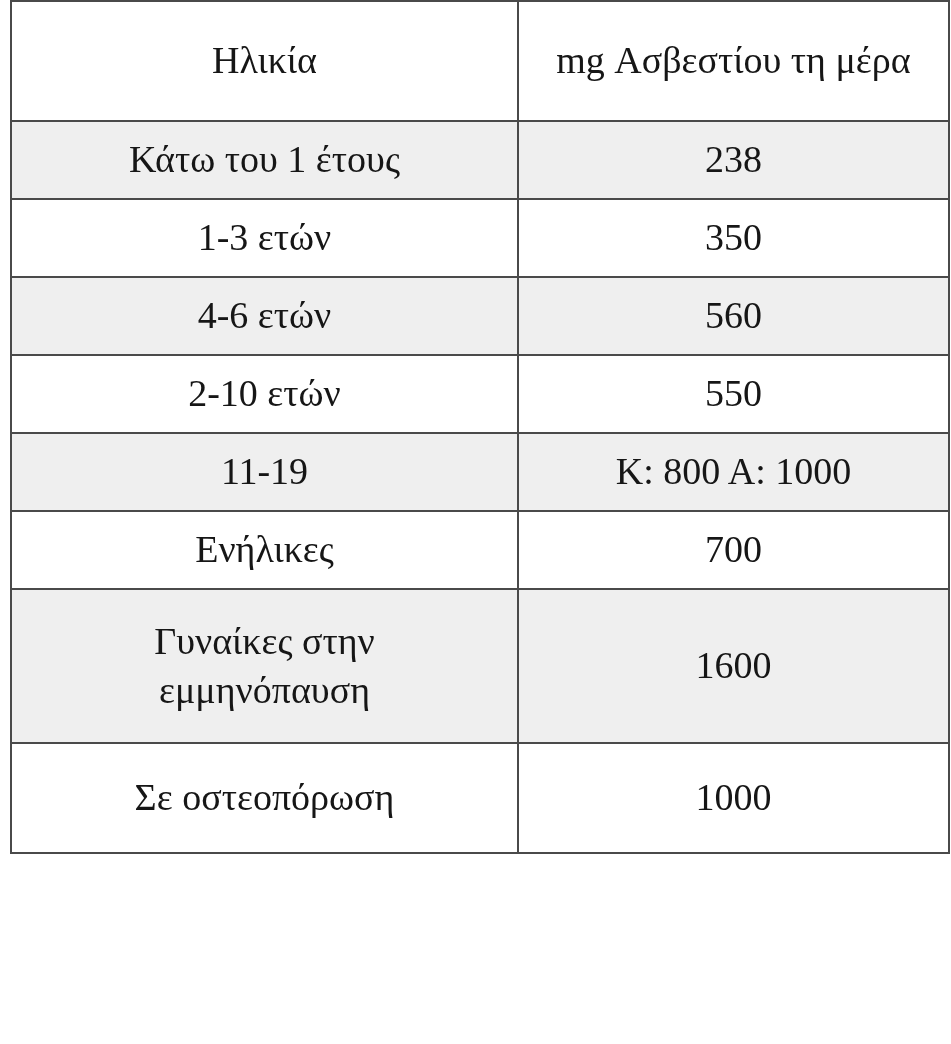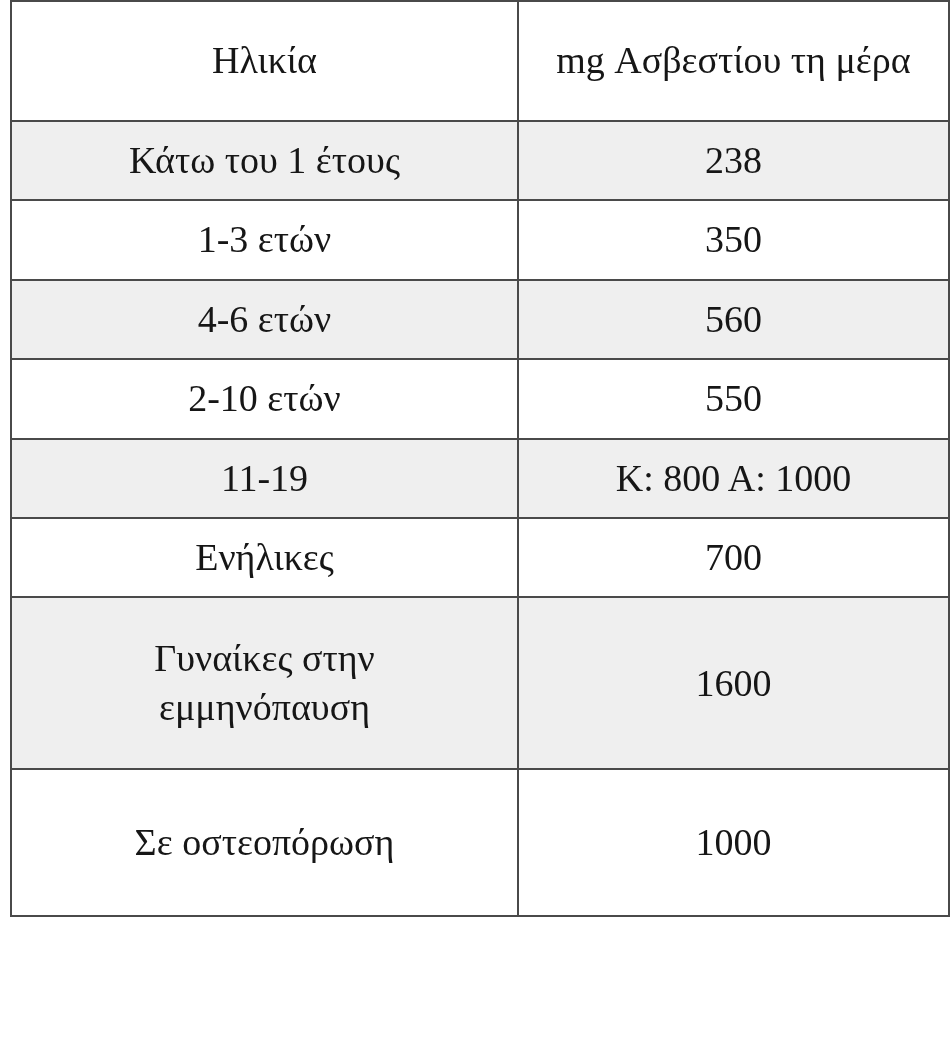--- a/index.html
+++ b/index.html
@@ -26,26 +26,26 @@
   col.col-age { width: 507px; }
   col.col-mg  { width: 431px; }
   th, td {
     border: 2px solid #4a4a4a;
     text-align: center;
     vertical-align: middle;
     font-weight: normal;
     padding: 0 8px;
   }
   td:first-child, th:first-child {
-    padding: 14px 70px;
+    padding: 8px 70px;
   }
   thead tr { height: 120px; }
   tbody tr { height: 78px; }
-  tbody tr.row-tall   { height: 172px; }
-  tbody tr.row-taller { height: 147px; }
+  tbody tr.row-tall   { height: 154px; }
+  tbody tr.row-taller { height: 110px; }
   tbody tr:nth-child(odd) { background: #efefef; }
   tbody tr:nth-child(even) { background: #ffffff; }
 </style>
 </head>
 <body>
 
 <table class="calcium-table">
   <colgroup>
     <col class="col-age">
     <col class="col-mg">

